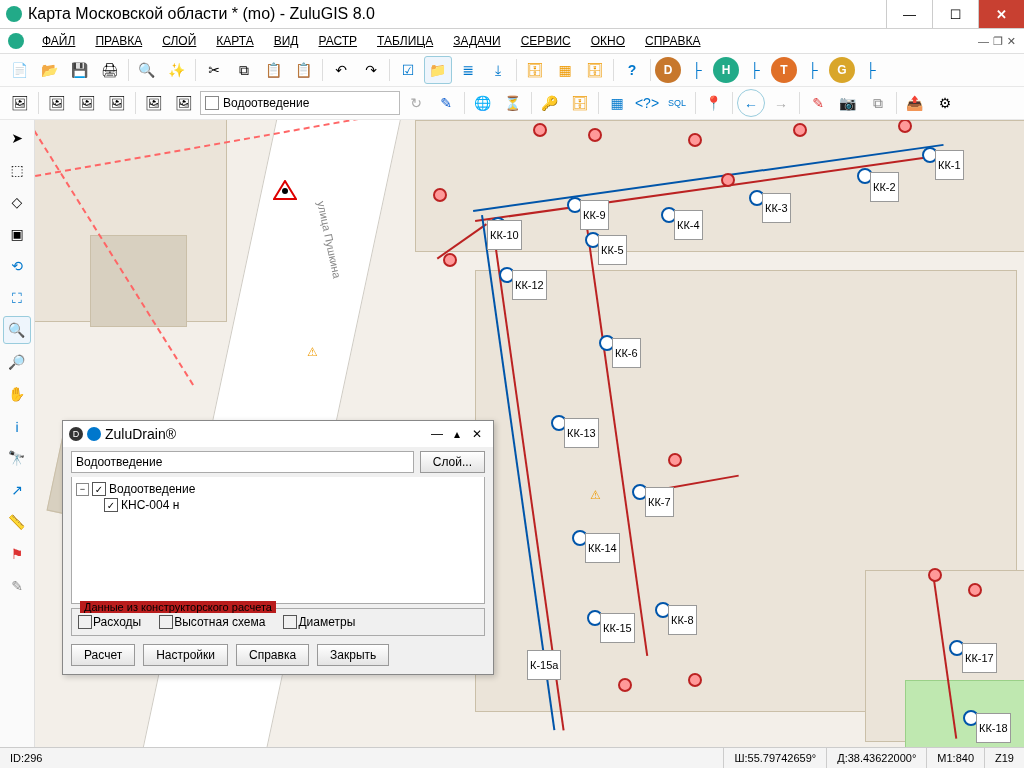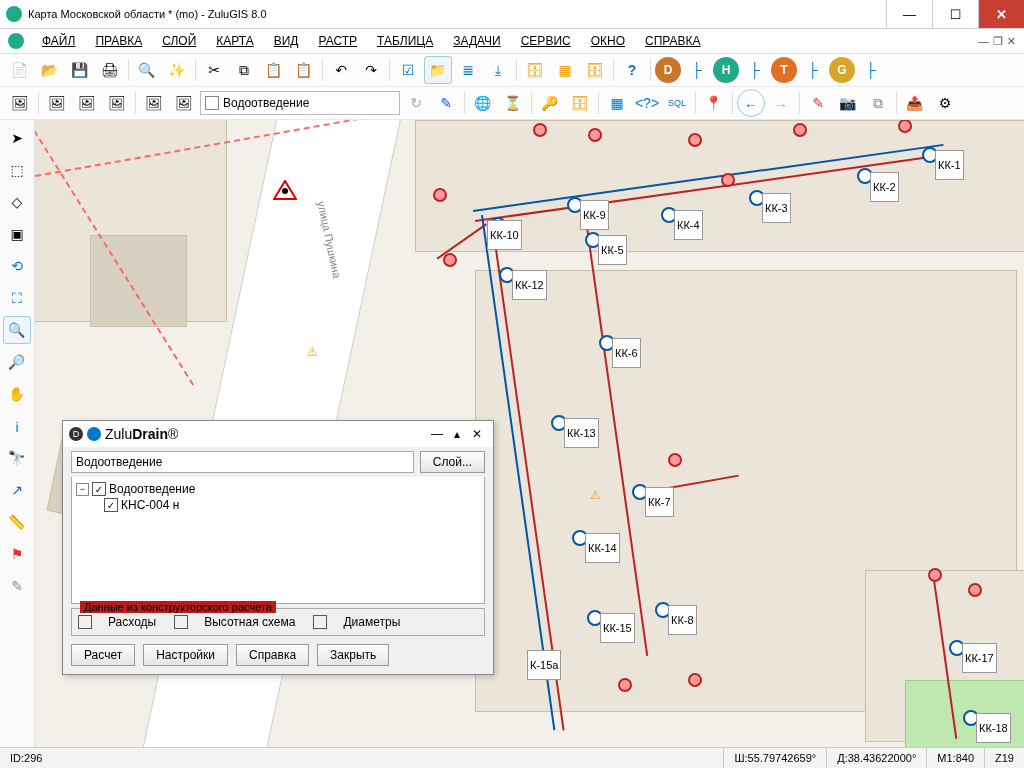--- a/index.html
+++ b/index.html
@@ -1,18 +1,18 @@
 <!DOCTYPE html>
 <html><head>
 <meta charset="utf-8">
 <style>
 html,body{margin:0;padding:0;width:1024px;height:768px;overflow:hidden;font-family:"Segoe UI",Tahoma,sans-serif;font-size:12px;background:#fff;color:#000}
 .titlebar{height:28px;background:#fff;display:flex;align-items:center;border-bottom:1px solid #d0d0d0}
 .titlebar .app-icon{width:16px;height:16px;margin:0 6px;background:#2a8;border-radius:50%;position:relative}
-.title-text{flex:1;font-size:11px}
+.title-text{flex:1;font-size:16px}
 .winbtns{display:flex;height:100%}
 .winbtn{width:45px;display:flex;align-items:center;justify-content:center;font-family:Arial;font-size:13px;border-left:1px solid #ccc}
 .winbtn.close{background:#c84031;color:#fff;font-weight:bold}
 .menubar{height:24px;display:flex;align-items:center;padding:0 8px;gap:4px;border-bottom:1px solid #e0e0e0}
 .menubar .mlogo{width:16px;height:16px;background:#2a8;border-radius:50%;margin-right:6px}
 .menuitem{padding:2px 8px;font-size:12px;cursor:default}
 .menuitem u{text-decoration:underline}
 .mdi-ctrl{margin-left:auto;display:flex;gap:4px;font-size:11px;color:#555}
 .toolbar{display:flex;align-items:center;padding:2px 6px;gap:2px;border-bottom:1px solid #e8e8e8;background:#fdfdfd;flex-wrap:nowrap}
 .tbtn{width:26px;height:26px;display:flex;align-items:center;justify-content:center;border:1px solid transparent;border-radius:3px;font-size:14px}
@@ -39,36 +39,36 @@
 .warn-sign svg{width:100%;height:100%}
 .mini-warn{position:absolute;width:14px;height:12px;color:#e90}
 .statusbar{position:absolute;bottom:0;left:0;right:0;height:20px;border-top:1px solid #ccc;background:#f4f4f4;display:flex;align-items:center;font-size:11px}
 .statusbar .cell{padding:0 10px;border-left:1px solid #ccc;height:100%;display:flex;align-items:center}
 .statusbar .cell:first-child{border-left:none;flex:1}
 
 .panel{position:absolute;left:62px;top:420px;width:430px;background:#f0f0f0;border:1px solid #888;box-shadow:2px 2px 6px rgba(0,0,0,.2)}
 .panel-titlebar{height:26px;display:flex;align-items:center;padding:0 6px;background:#fff}
 .panel-titlebar .picon{width:14px;height:14px;border-radius:50%;margin-right:4px}
 .panel-title{flex:1;font-size:14px}
-.panel-title b{font-weight:bold}
+.panel-title b{font-weight:normal}
 .pwinbtn{width:20px;text-align:center;font-family:Arial;font-size:12px}
 .panel-row{display:flex;align-items:center;padding:4px 8px;gap:6px}
 .panel-row input.ro{flex:1;height:20px;border:1px solid #aaa;padding:0 4px;background:#fff;font-size:12px}
 .pbtn{height:22px;padding:0 12px;border:1px solid #999;background:linear-gradient(#fff,#e4e4e4);font-size:12px}
 .tabs{display:flex;border-bottom:1px solid #aaa;margin:2px 8px 0;background:#fff}
 .tab{padding:3px 10px;border:1px solid #aaa;border-bottom:none;background:#eee;font-size:12px;margin-right:-1px}
 .tab.active{background:#fff;position:relative;top:1px}
 .tree{margin:0 8px;border:1px solid #aaa;border-top:none;background:#fff;height:118px;padding:4px;font-size:12px}
 .tree .row{display:flex;align-items:center;gap:3px;height:16px}
 .tree .exp{width:11px;height:11px;border:1px solid #888;display:flex;align-items:center;justify-content:center;font-size:9px;line-height:1}
 .tree .chk{width:12px;height:12px;border:1px solid #555;display:flex;align-items:center;justify-content:center;font-size:10px}
 .group{margin:4px 8px 0;border:1px solid #aaa;padding:6px;position:relative;background:#f0f0f0}
 .group-title{position:absolute;top:-8px;left:8px;background:#b91c1c;padding:0 4px;font-size:11px}
 .chkrow{display:flex;gap:18px}
-.chkrow label{display:flex;align-items:center;gap:16px;font-size:12px}
+.chkrow label{display:flex;align-items:center;gap:1px;font-size:12px}
 .chkrow .chk{width:12px;height:12px;border:1px solid #555}
 .btnrow{display:flex;gap:8px;padding:8px}
 </style>
 </head>
 <body>
 
 <div class="titlebar">
   <div class="app-icon"></div>
   <div class="title-text">Карта Московской области * (mo) - ZuluGIS 8.0</div>
   <div class="winbtns">

